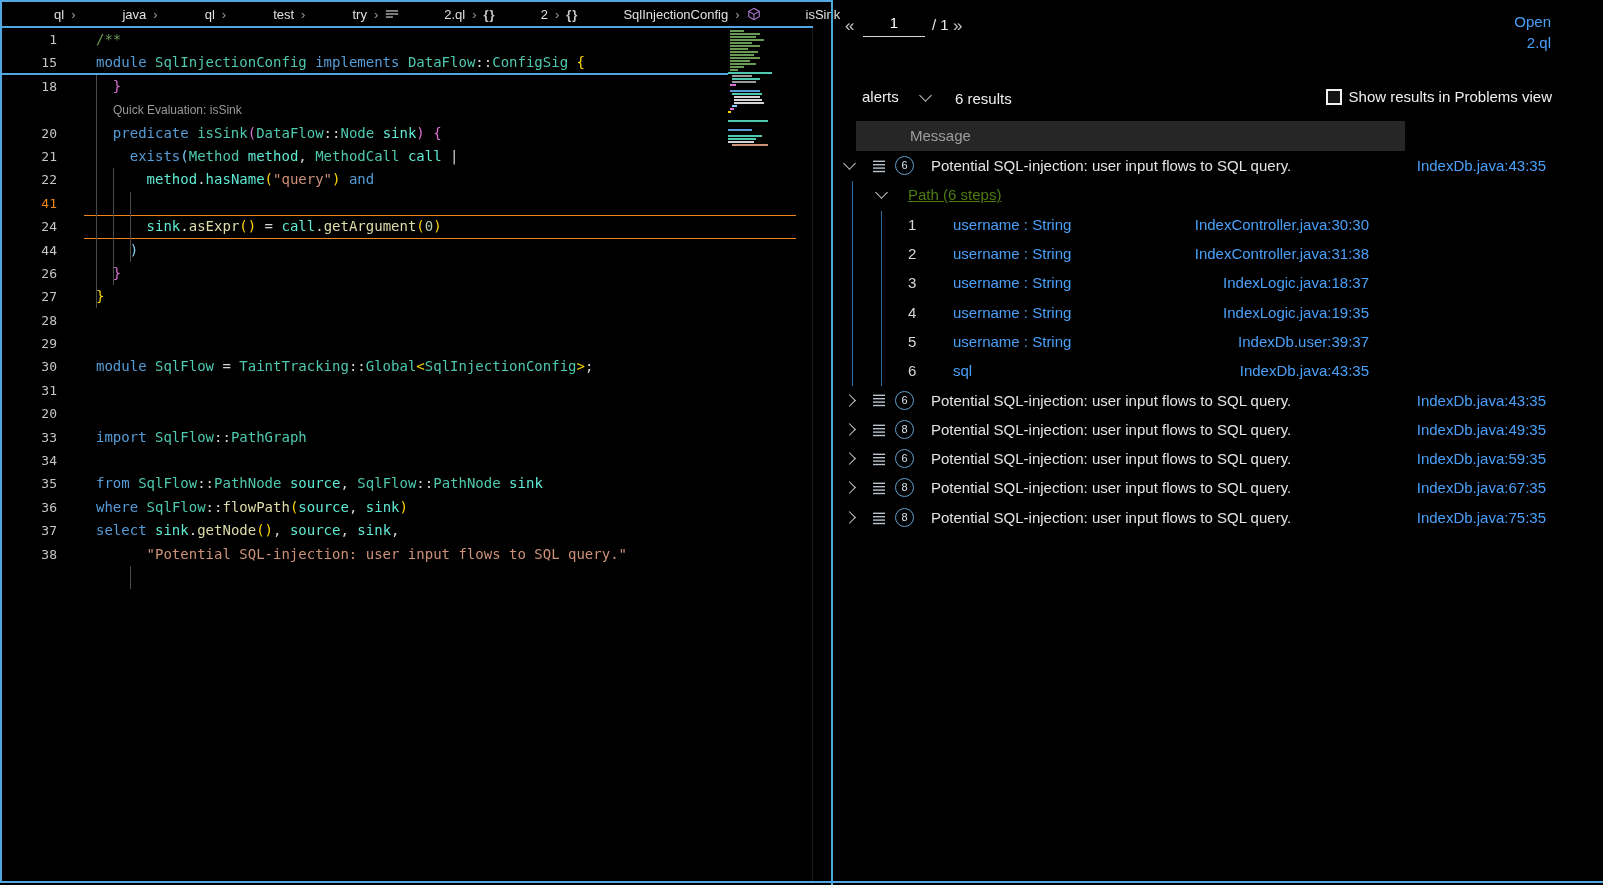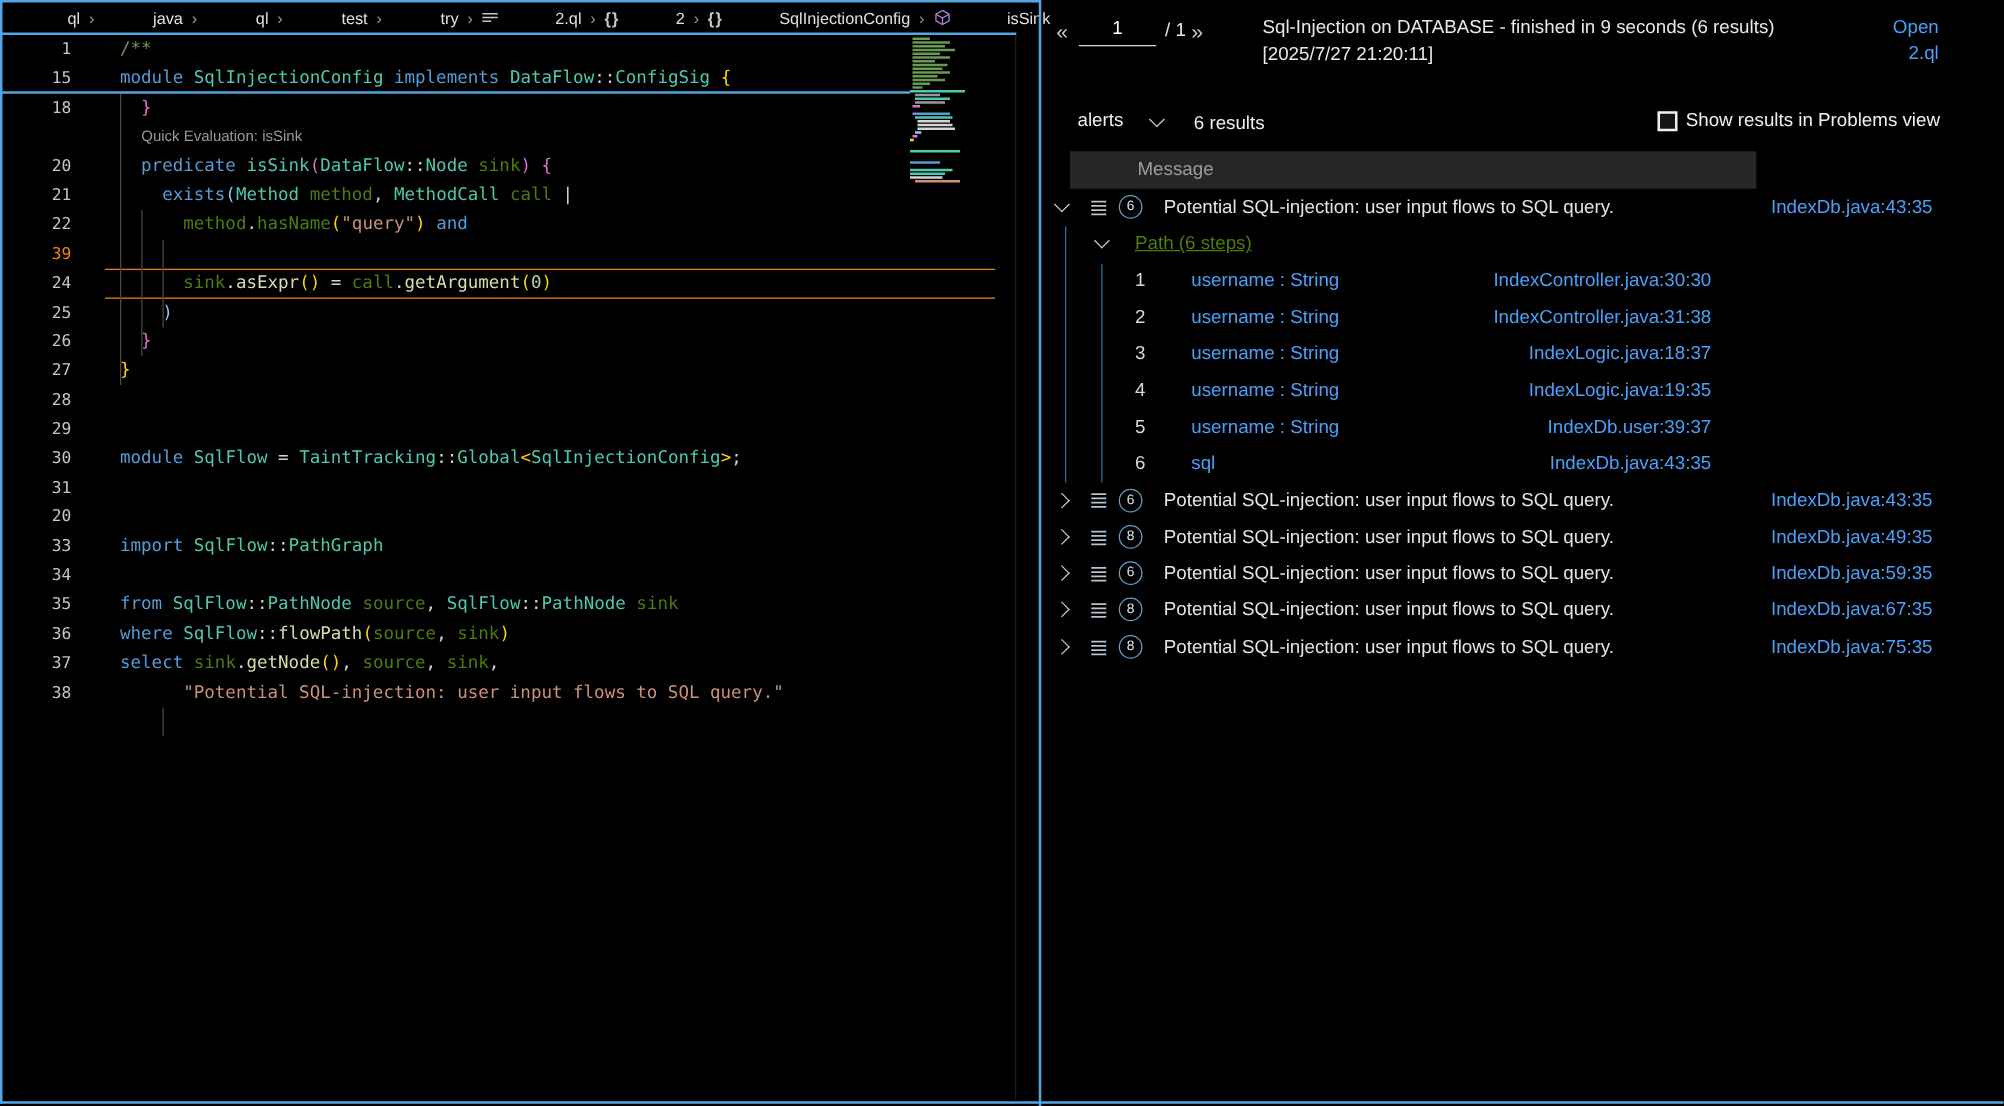--- a/index.html
+++ b/index.html
@@ -26,21 +26,21 @@
 
   
   #editor{position:absolute;left:0;top:28px;width:812px;height:853px;
           font-family:"DejaVu Sans Mono",monospace;font-size:14px;}
   .code-row{display:flex;height:23.4px;line-height:23.4px;white-space:pre;}
   .gutter{width:57px;flex:none;text-align:right;color:#c6c6c6;font-size:13px;}
   .gutter.cur{color:#f38518;}
   .code-text{padding-left:39px;white-space:pre;}
   .lens-text{font-family:"Liberation Sans",sans-serif;font-size:12px;color:#999999;margin-left:17px;}
   .tk-kw{color:#569cd6;} .tk-ty{color:#4ec9b0;} .tk-fn{color:#dcdcaa;}
-  .tk-va{color:#4d7c0f;} .tk-vb{color:#9cdcfe;} .tk-st{color:#ce9178;}
+  .tk-va{color:#5eead4;} .tk-vb{color:#9cdcfe;} .tk-st{color:#ce9178;}
   .tk-cm{color:#6a9955;} .tk-b1{color:#ffd700;} .tk-b2{color:#da70d6;}
   .tk-b3{color:#87cefa;} .tk-nu{color:#b5cea8;} .tk-pl{color:#d4d4d4;}
 
   #current-line{position:absolute;left:84px;top:215px;width:712px;height:22px;
                 border-top:1.5px solid #f38518;border-bottom:1.5px solid #f38518;}
   .indent-guide{position:absolute;width:1px;background:#4a4a4a;}
 
   
   #minimap{position:absolute;left:728px;top:30px;width:67px;height:90px;}
   .mm-row{height:2px;margin-bottom:1px;}
@@ -130,23 +130,23 @@
     </div>
 
   <div id="editor">
       <div class="code-row"><div class="gutter">1</div><div class="code-text"><span class="tk-cm">/**</span></div></div>
       <div class="code-row"><div class="gutter">15</div><div class="code-text"><span class="tk-kw">module</span><span class="tk-pl"> </span><span class="tk-ty">SqlInjectionConfig</span><span class="tk-pl"> </span><span class="tk-kw">implements</span><span class="tk-pl"> </span><span class="tk-ty">DataFlow</span><span class="tk-pl">::</span><span class="tk-ty">ConfigSig</span><span class="tk-pl"> </span><span class="tk-b1">{</span></div></div>
       <div class="code-row"><div class="gutter">18</div><div class="code-text"><span class="tk-pl">  </span><span class="tk-b2">}</span></div></div>
       <div class="code-row"><div class="gutter"></div><div class="code-text"><span class="lens-text">Quick Evaluation: isSink</span></div></div>
       <div class="code-row"><div class="gutter">20</div><div class="code-text"><span class="tk-pl">  </span><span class="tk-kw">predicate</span><span class="tk-pl"> </span><span class="tk-ty">isSink</span><span class="tk-b2">(</span><span class="tk-ty">DataFlow</span><span class="tk-pl">::</span><span class="tk-ty">Node</span><span class="tk-pl"> </span><span class="tk-va">sink</span><span class="tk-b2">)</span><span class="tk-pl"> </span><span class="tk-b2">{</span></div></div>
       <div class="code-row"><div class="gutter">21</div><div class="code-text"><span class="tk-pl">    </span><span class="tk-kw">exists</span><span class="tk-b3">(</span><span class="tk-ty">Method</span><span class="tk-pl"> </span><span class="tk-va">method</span><span class="tk-pl">, </span><span class="tk-ty">MethodCall</span><span class="tk-pl"> </span><span class="tk-va">call</span><span class="tk-pl"> |</span></div></div>
       <div class="code-row"><div class="gutter">22</div><div class="code-text"><span class="tk-pl">      </span><span class="tk-va">method</span><span class="tk-pl">.</span><span class="tk-va">hasName</span><span class="tk-b1">(</span><span class="tk-st">"query"</span><span class="tk-b1">)</span><span class="tk-pl"> </span><span class="tk-kw">and</span></div></div>
-      <div class="code-row"><div class="gutter cur">39</div></div>
+      <div class="code-row"><div class="gutter cur">41</div></div>
       <div class="code-row"><div class="gutter">24</div><div class="code-text"><span class="tk-pl">      </span><span class="tk-va">sink</span><span class="tk-pl">.</span><span class="tk-fn">asExpr</span><span class="tk-b1">()</span><span class="tk-pl"> = </span><span class="tk-va">call</span><span class="tk-pl">.</span><span class="tk-fn">getArgument</span><span class="tk-b1">(</span><span class="tk-nu">0</span><span class="tk-b1">)</span></div></div>
-      <div class="code-row"><div class="gutter">25</div><div class="code-text"><span class="tk-pl">    </span><span class="tk-b3">)</span></div></div>
+      <div class="code-row"><div class="gutter">44</div><div class="code-text"><span class="tk-pl">    </span><span class="tk-b3">)</span></div></div>
       <div class="code-row"><div class="gutter">26</div><div class="code-text"><span class="tk-pl">  </span><span class="tk-b2">}</span></div></div>
       <div class="code-row"><div class="gutter">27</div><div class="code-text"><span class="tk-b1">}</span></div></div>
       <div class="code-row"><div class="gutter">28</div><div class="code-text"></div></div>
       <div class="code-row"><div class="gutter">29</div><div class="code-text"></div></div>
       <div class="code-row"><div class="gutter">30</div><div class="code-text"><span class="tk-kw">module</span><span class="tk-pl"> </span><span class="tk-ty">SqlFlow</span><span class="tk-pl"> = </span><span class="tk-ty">TaintTracking</span><span class="tk-pl">::</span><span class="tk-ty">Global</span><span class="tk-b1">&lt;</span><span class="tk-ty">SqlInjectionConfig</span><span class="tk-b1">&gt;</span><span class="tk-pl">;</span></div></div>
       <div class="code-row"><div class="gutter">31</div><div class="code-text"></div></div>
       <div class="code-row"><div class="gutter">20</div><div class="code-text"></div></div>
       <div class="code-row"><div class="gutter">33</div><div class="code-text"><span class="tk-kw">import</span><span class="tk-pl"> </span><span class="tk-ty">SqlFlow</span><span class="tk-pl">::</span><span class="tk-ty">PathGraph</span></div></div>
       <div class="code-row"><div class="gutter">34</div><div class="code-text"></div></div>
       <div class="code-row"><div class="gutter">35</div><div class="code-text"><span class="tk-kw">from</span><span class="tk-pl"> </span><span class="tk-ty">SqlFlow</span><span class="tk-pl">::</span><span class="tk-ty">PathNode</span><span class="tk-pl"> </span><span class="tk-va">source</span><span class="tk-pl">, </span><span class="tk-ty">SqlFlow</span><span class="tk-pl">::</span><span class="tk-ty">PathNode</span><span class="tk-pl"> </span><span class="tk-va">sink</span></div></div>
@@ -201,24 +201,20 @@
       <div class="mm-row" style="margin-left: 0px; width: 26px; background: rgb(212, 212, 212);"></div>
       <div class="mm-row" style="margin-left: 4px; width: 36px; background: rgb(206, 145, 120);"></div>
     </div>
 
   <div id="panel">
     <span id="pag-prev" class="pag-btn">«</span>
     <div id="pag-page">1</div>
     <span id="pag-of">/ 1</span>
     <span id="pag-next" class="pag-btn">»</span>
 
-    <div id="run-title">
-      <div>Sql-Injection on DATABASE - finished in 9 seconds (6 results)</div>
-      <div>[2025/7/27 21:20:11]</div>
-    </div>
 
     <div id="open-link">
       <div>Open</div>
       <div>2.ql</div>
     </div>
 
     <div id="toolbar">
       <div id="filter">
         <span>alerts</span>
         <span class="chev down"></span>

